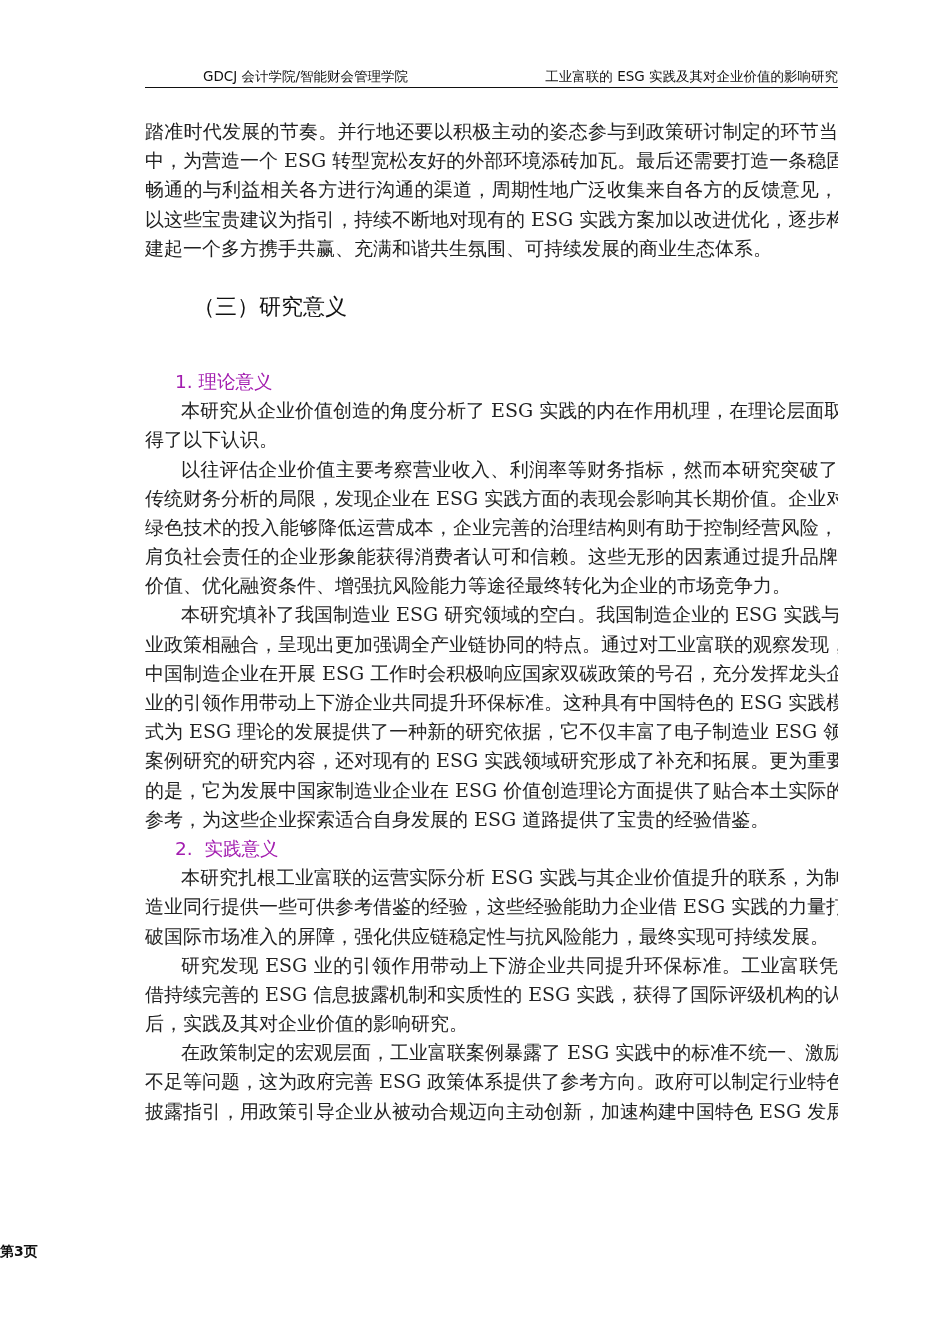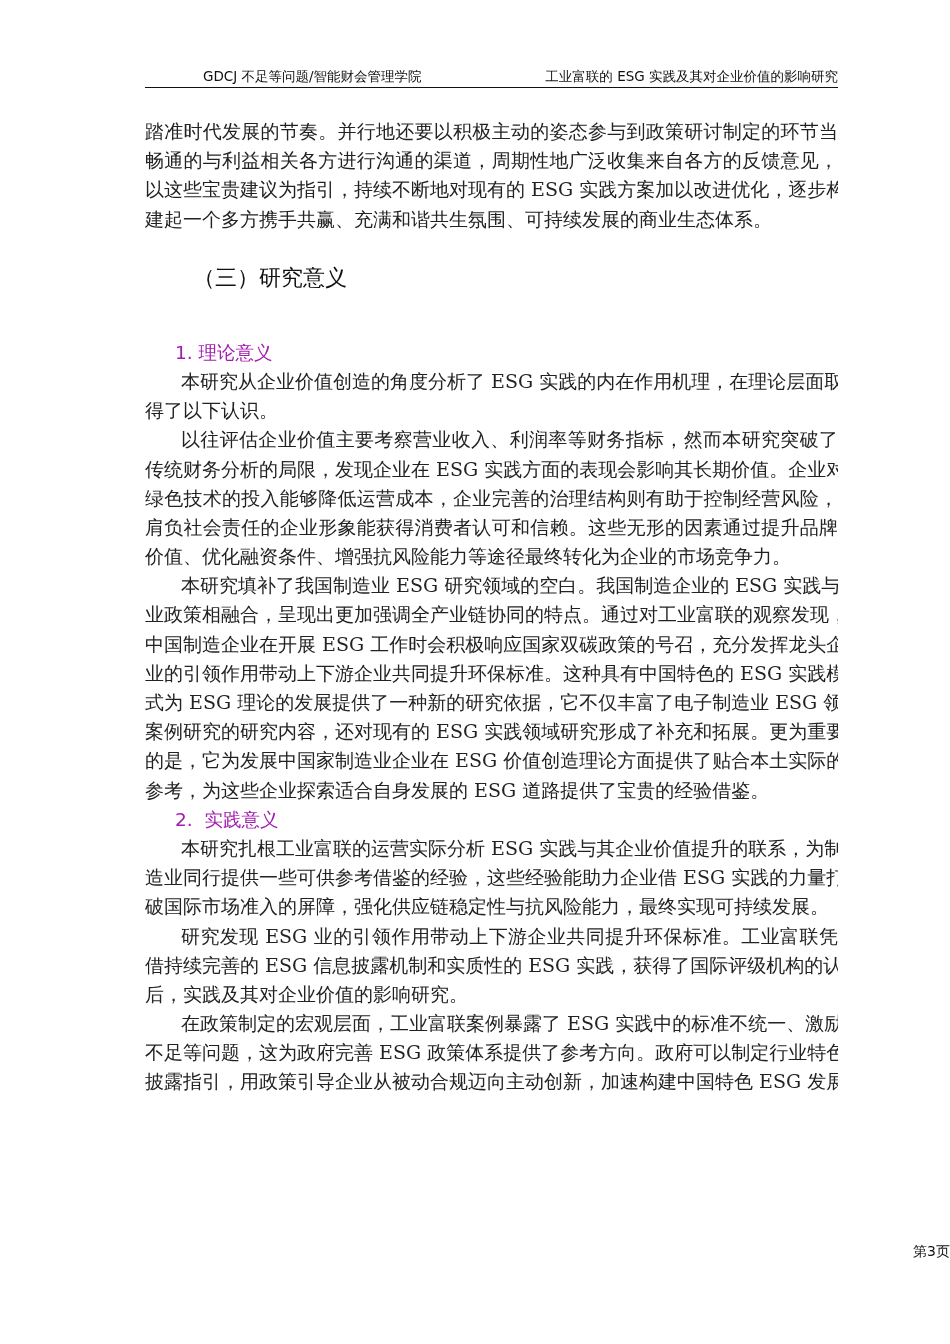--- a/index.html
+++ b/index.html
@@ -13,35 +13,36 @@
   .body { position: absolute; left: 145px; top: 117px; width: 693px;
     font-family: "DejaVu Serif", serif; font-size: 19px; color: #222; }
   .line { height: 29.2px; line-height: 29.2px; white-space: nowrap;
     text-align: justify; text-align-last: justify; overflow: hidden; }
   .line.last { text-align-last: left; }
   .line.indent { padding-left: 36px; }
   .h2 { font-family: "DejaVu Sans", sans-serif; font-size: 22px; color: #111;
     padding-left: 48px; height: 40px; line-height: 40px; margin-top: 24px; margin-bottom: 40px; }
   .h3 { font-family: "DejaVu Sans", sans-serif; font-size: 18.5px; color: #a21caf;
     padding-left: 30px; height: 29.2px; line-height: 29.2px; }
-  .footer { position: absolute; left: 0; width: 950px; top: 1243px; text-align: right;
-    font-family: "DejaVu Sans", sans-serif; font-weight: normal; font-size: 14px; color: #111; }
+  .footer { position: absolute; left: 0; width: 950px; top: 1243px; text-align: left;
+    font-family: "DejaVu Sans", sans-serif; font-weight: bold; font-size: 14px; color: #111; }
 </style>
 </head>
 <body>
 
 <div class="header">
-  <span class="left">GDCJ 不足等问题/智能财会管理学院</span>
+  <span class="left">GDCJ 会计学院/智能财会管理学院</span>
   <span class="right">工业富联的 ESG 实践及其对企业价值的影响研究</span>
 </div>
 <div class="header-rule"></div>
 
 <div class="body">
   <div>
     <div class="line">踏准时代发展的节奏。并行地还要以积极主动的姿态参与到政策研讨制定的环节当</div>
+    <div class="line">中，为营造一个 ESG 转型宽松友好的外部环境添砖加瓦。最后还需要打造一条稳固</div>
     <div class="line">畅通的与利益相关各方进行沟通的渠道，周期性地广泛收集来自各方的反馈意见，</div>
     <div class="line">以这些宝贵建议为指引，持续不断地对现有的 ESG 实践方案加以改进优化，逐步构</div>
     <div class="line last">建起一个多方携手共赢、充满和谐共生氛围、可持续发展的商业生态体系。</div>
   </div>
 
   <div class="h2">（三）研究意义</div>
 
   <div class="h3">1. 理论意义</div>
 
   <div>

